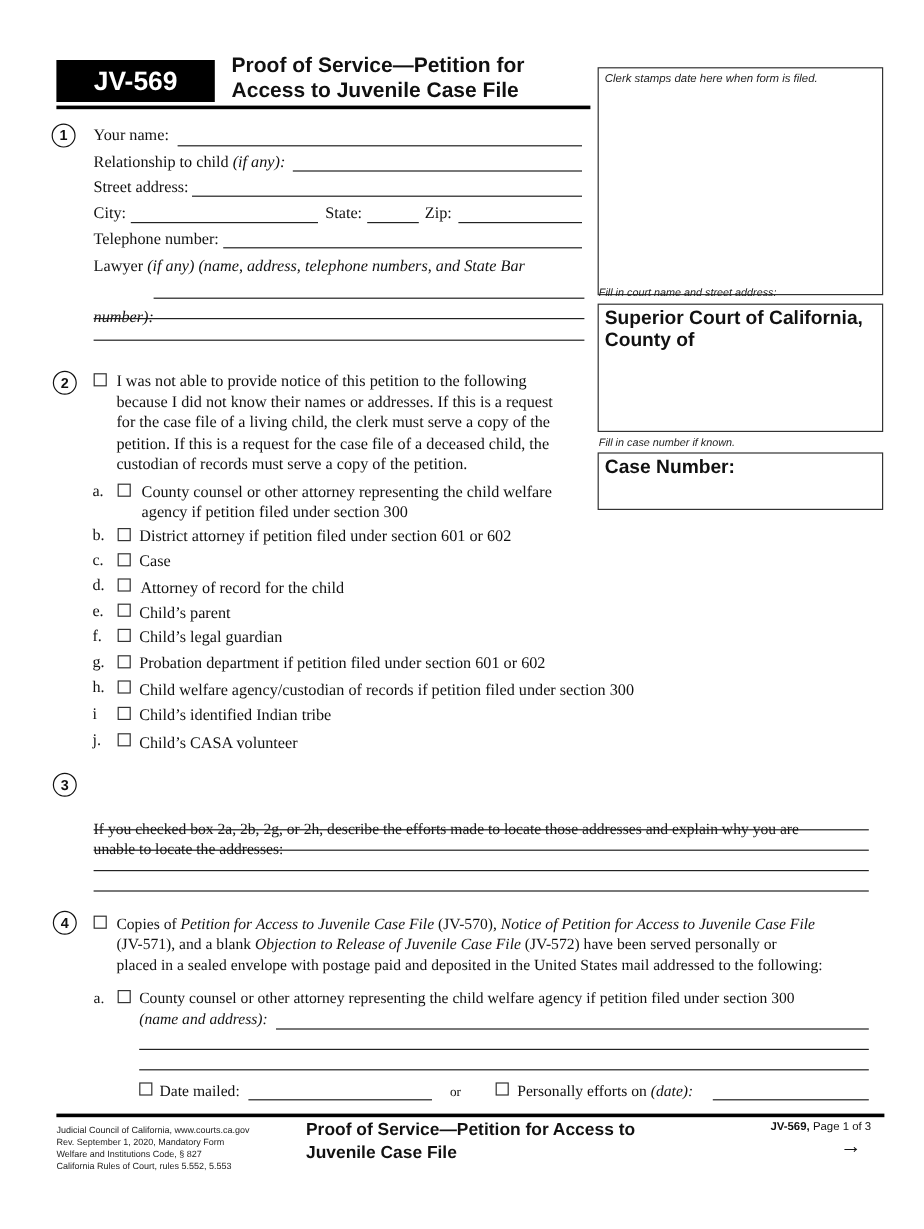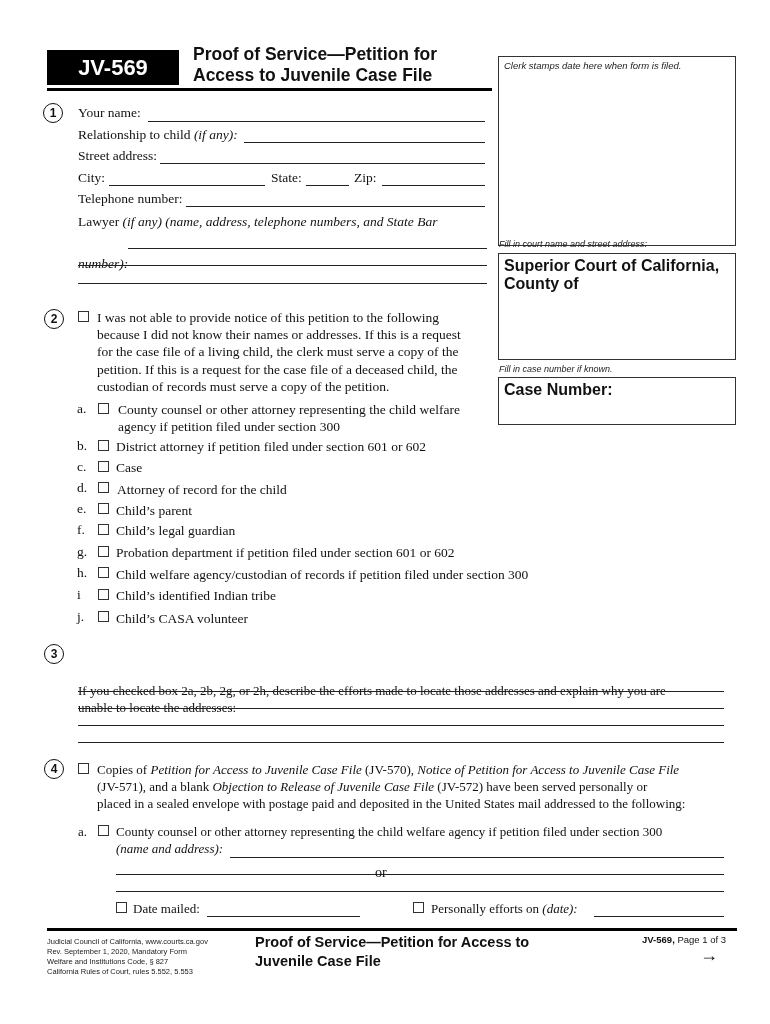--- a/index.html
+++ b/index.html
@@ -179,21 +179,21 @@
 <div class="abs cb" style="left:98px;top:825px;"></div>
 <div class="abs txt serif" style="left:116px;top:823px;font-size:13px;">County counsel or other attorney representing the child welfare agency if petition filed under section 300</div>
 <div class="abs txt serif it" style="left:116px;top:840px;font-size:13px;">(name and address):</div>
 <div class="abs line" style="left:230px;top:857px;width:494px;"></div>
 <div class="abs line" style="left:116px;top:874px;width:608px;"></div>
 <div class="abs line" style="left:116px;top:891px;width:608px;"></div>
 
 <div class="abs cb" style="left:116px;top:902px;"></div>
 <div class="abs txt serif" style="left:133px;top:900px;font-size:13px;">Date mailed:</div>
 <div class="abs line" style="left:207px;top:916px;width:153px;"></div>
-<div class="abs txt serif" style="left:375px;top:864px;font-size:14px;">or</div>
+<div class="abs txt serif" style="left:375px;top:902px;font-size:11px;">or</div>
 <div class="abs cb" style="left:413px;top:902px;"></div>
 <div class="abs txt serif" style="left:431px;top:900px;font-size:13px;">
   <span>Personally efforts on</span>
   <span class="it">(date):</span>
 </div>
 <div class="abs line" style="left:594px;top:916px;width:130px;"></div>
 
 <div class="abs footer-rule"></div>
 <div class="abs footer-left sans">
   <div>Judicial Council of California, www.courts.ca.gov</div>

